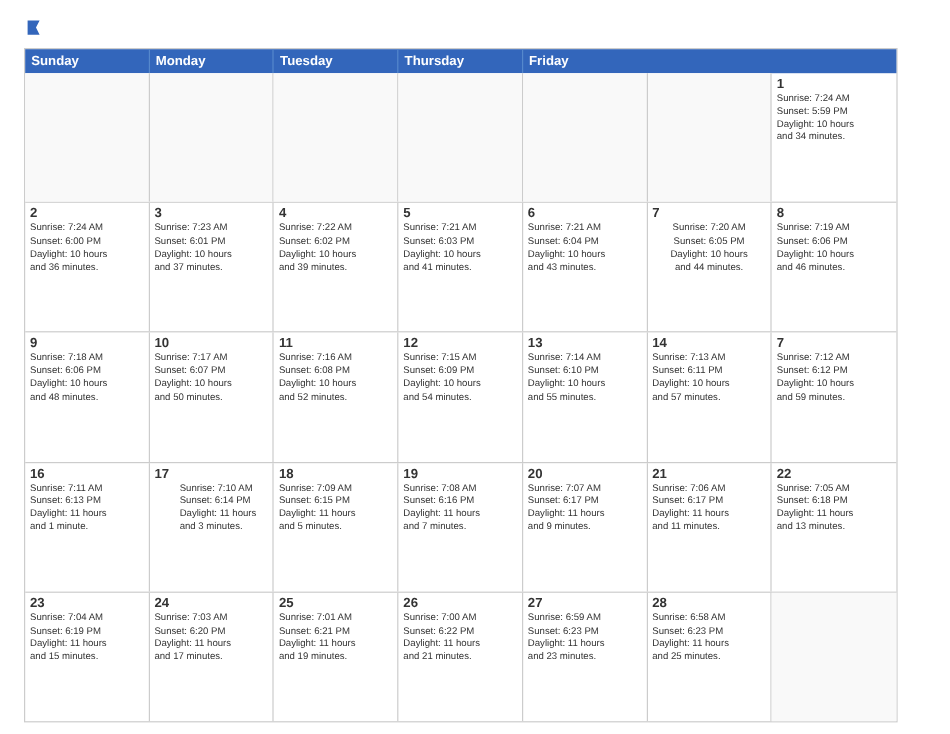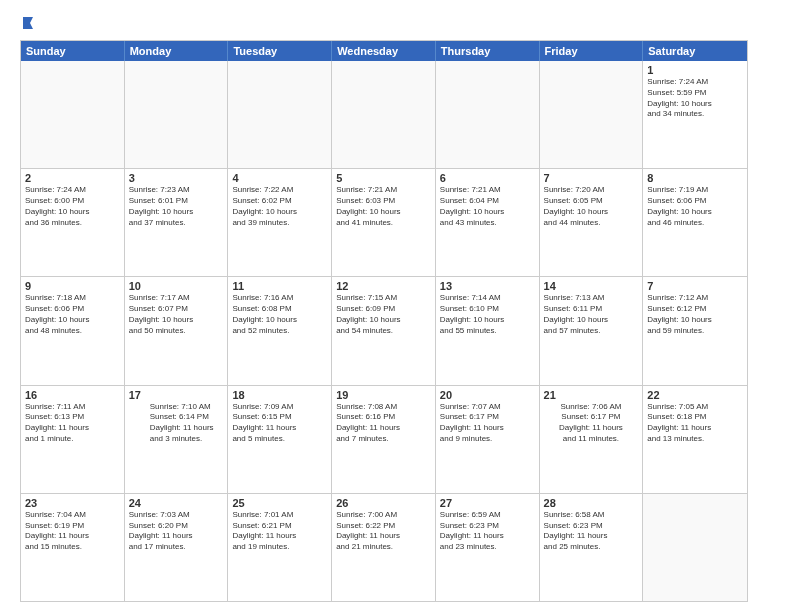--- a/index.html
+++ b/index.html
@@ -130,24 +130,22 @@
       <h1></h1>
       <h2></h2>
     </div>
   </div>
 
   <div class="calendar">
     <div class="cal-header">
       <div class="cal-header-cell">Sunday</div>
       <div class="cal-header-cell">Monday</div>
       <div class="cal-header-cell">Tuesday</div>
-      <div class="cal-header-cell">Wednesday</div>
       <div class="cal-header-cell">Thursday</div>
       <div class="cal-header-cell">Friday</div>
-      <div class="cal-header-cell">Saturday</div>
     </div>
     <div class="cal-body" id="cal-body">
     <div class="cal-row">
           <div class="cal-cell empty"></div>
           <div class="cal-cell empty"></div>
           <div class="cal-cell empty"></div>
           <div class="cal-cell empty"></div>
           <div class="cal-cell empty"></div>
           <div class="cal-cell empty"></div>
           <div class="cal-cell">
@@ -189,21 +187,21 @@
           </div>
           <div class="cal-cell">
             <span class="day-num">6</span>
             <div class="cell-text" style="white-space: pre-line;">Sunrise: 7:21 AM
 Sunset: 6:04 PM
 Daylight: 10 hours
 and 43 minutes.</div>
           </div>
           <div class="cal-cell">
             <span class="day-num">7</span>
-            <div class="cell-text" style="white-space: pre-line;">Sunrise: 7:20 AM
+            <div class="cell-text" style="white-space: pre-line; text-align: center;">Sunrise: 7:20 AM
 Sunset: 6:05 PM
 Daylight: 10 hours
 and 44 minutes.</div>
           </div>
           <div class="cal-cell">
             <span class="day-num">8</span>
             <div class="cell-text" style="white-space: pre-line;">Sunrise: 7:19 AM
 Sunset: 6:06 PM
 Daylight: 10 hours
 and 46 minutes.</div>
@@ -291,21 +289,21 @@
           </div>
           <div class="cal-cell">
             <span class="day-num">20</span>
             <div class="cell-text" style="white-space: pre-line;">Sunrise: 7:07 AM
 Sunset: 6:17 PM
 Daylight: 11 hours
 and 9 minutes.</div>
           </div>
           <div class="cal-cell">
             <span class="day-num">21</span>
-            <div class="cell-text" style="white-space: pre-line; text-align: center;">Sunrise: 7:06 AM
+            <div class="cell-text" style="white-space: pre-line;">Sunrise: 7:06 AM
 Sunset: 6:17 PM
 Daylight: 11 hours
 and 11 minutes.</div>
           </div>
           <div class="cal-cell">
             <span class="day-num">22</span>
             <div class="cell-text" style="white-space: pre-line;">Sunrise: 7:05 AM
 Sunset: 6:18 PM
 Daylight: 11 hours
 and 13 minutes.</div>

